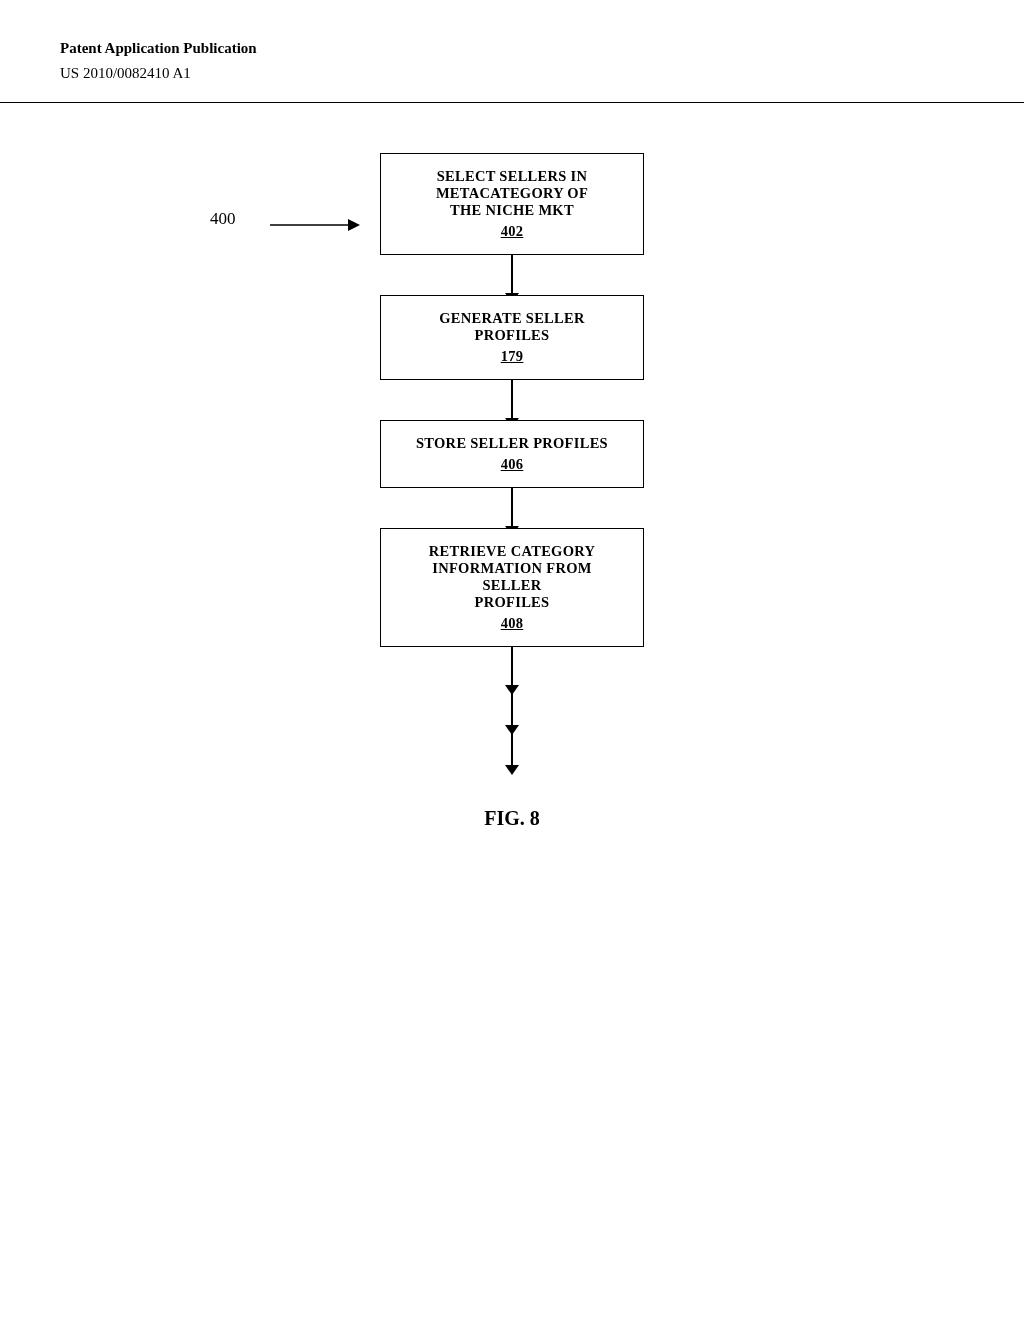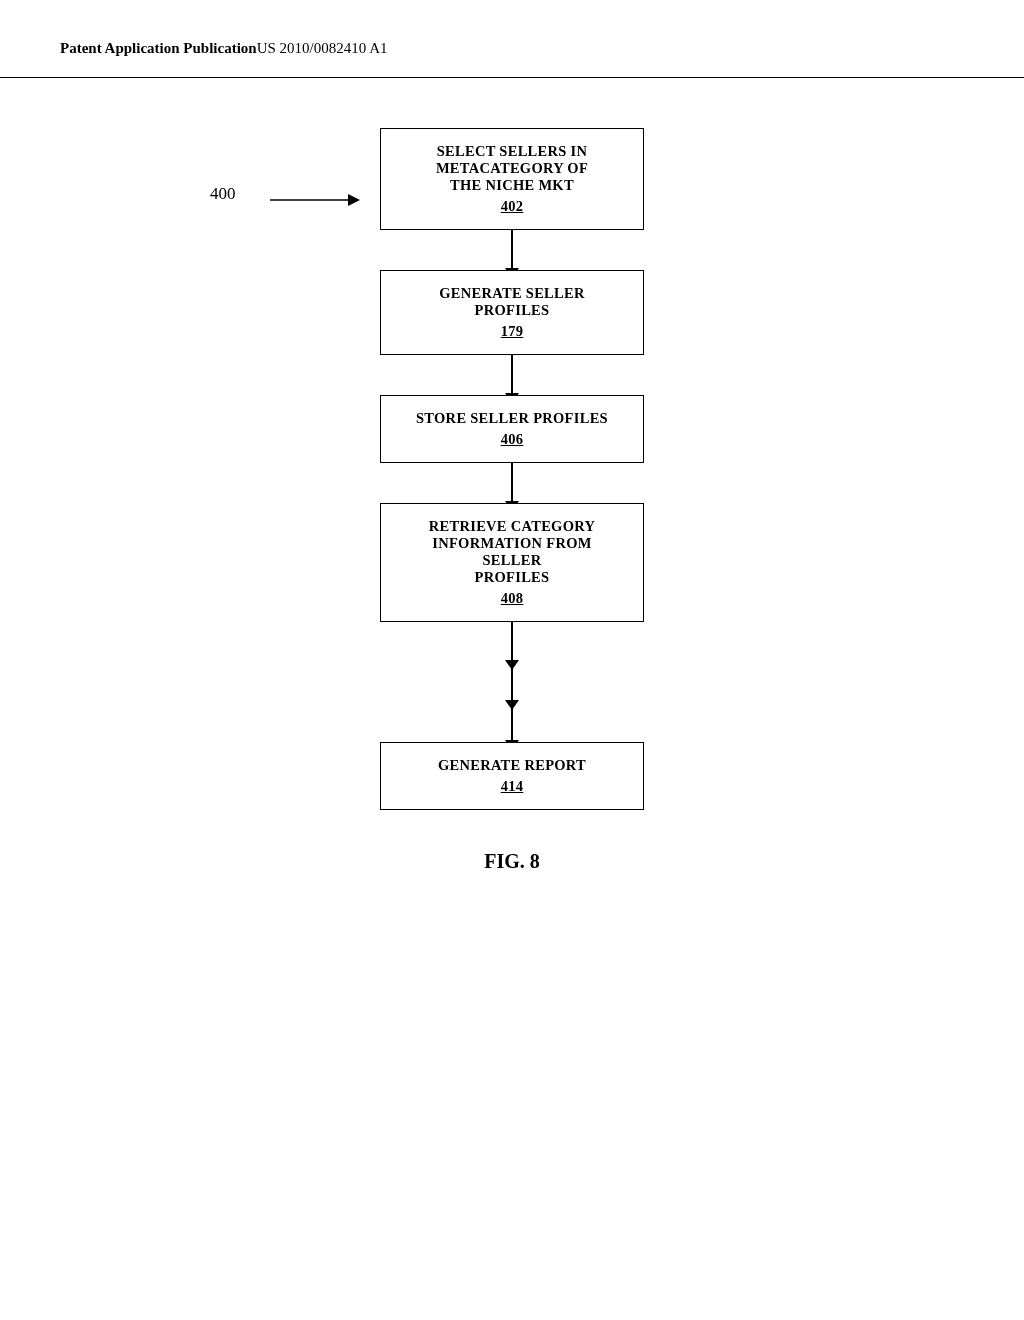--- a/index.html
+++ b/index.html
@@ -11,21 +11,22 @@
       font-family: 'Times New Roman', Times, serif;
       position: relative;
       overflow: hidden;
     }
 
     .header {
       display: flex;
       align-items: baseline;
       padding: 40px 68px 20px 60px;
       border-bottom: 1px solid #000;
-      gap: 0;
+      gap: 8px;
+      flex-direction: column;
     }
 
     .header-left {
       font-size: 15px;
       font-weight: bold;
       flex: 0 0 auto;
     }
 
     .header-center {
       font-size: 15px;
@@ -150,21 +151,17 @@
     </div>
 
     <div class="arrow-down"></div>
 
 
     <div class="arrow-down"></div>
 
 
     <div class="arrow-down"></div>
 
-    <div class="flow-box">
-      <span>GENERATE REPORT</span>
-      <span class="ref-num">414</span>
-    </div>
 
   </div>
 
   <div class="fig-label">FIG. 8</div>
 </div>
 
 </body></html>

